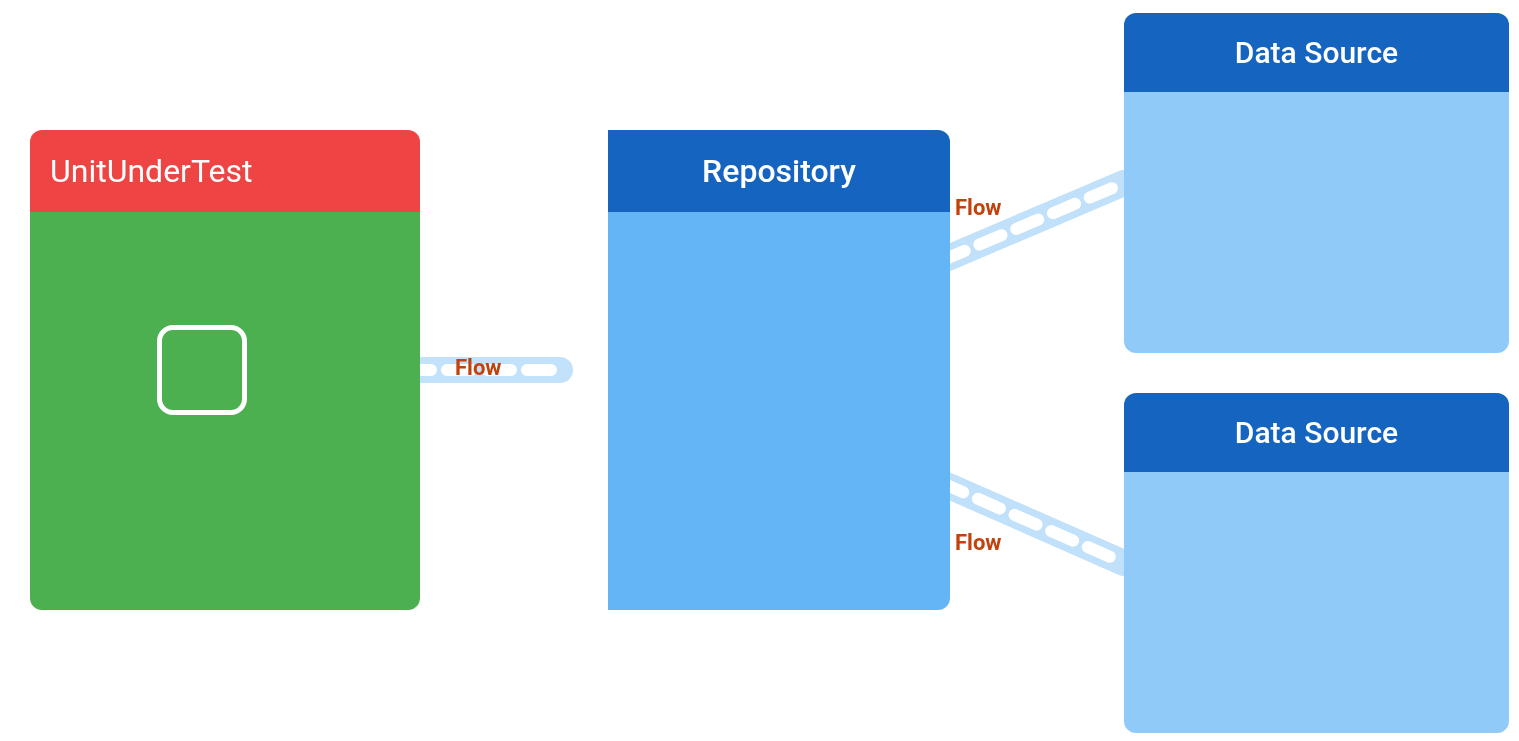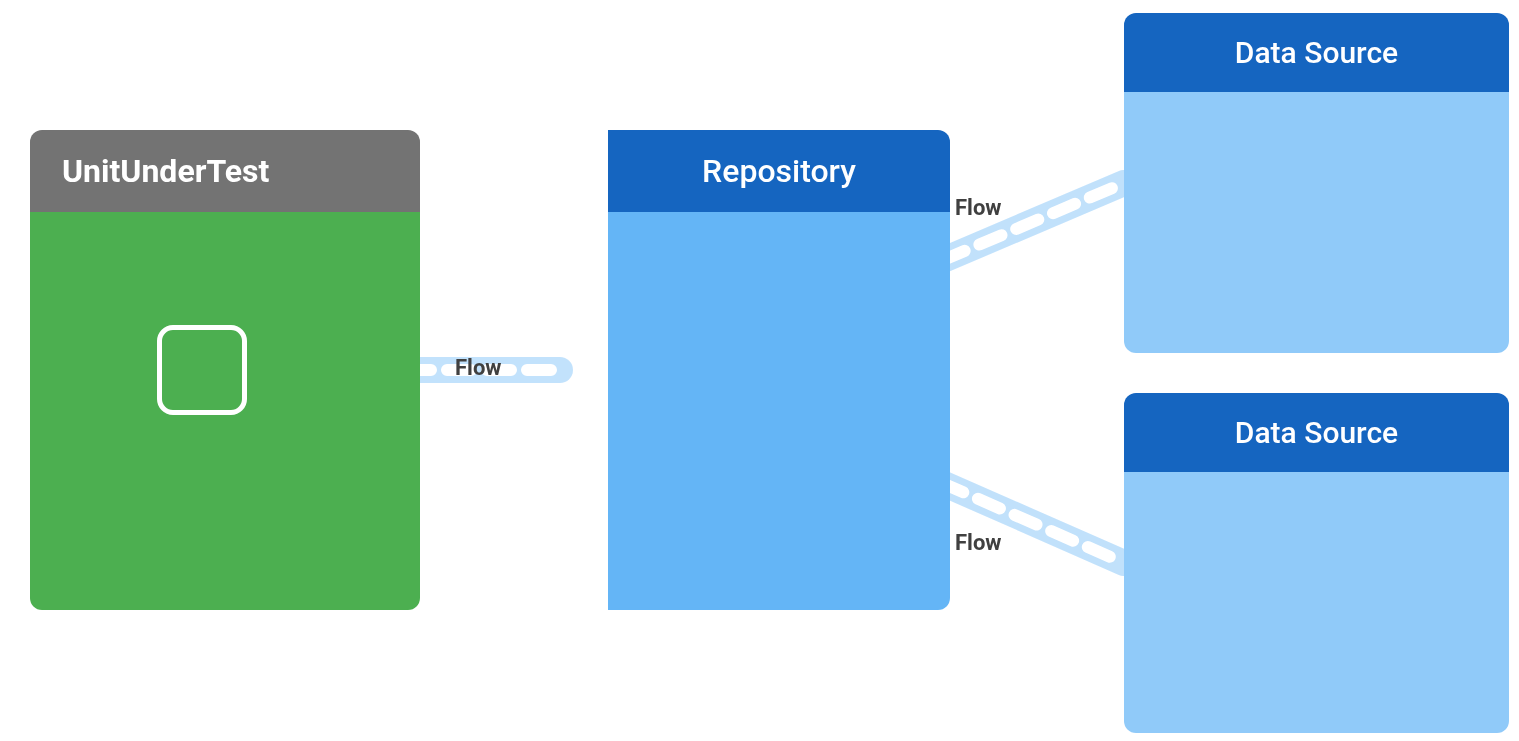--- a/index.html
+++ b/index.html
@@ -35,26 +35,26 @@
       position: absolute;
       left: 30px;
       top: 130px;
       width: 390px;
       height: 480px;
       border-radius: 12px;
       overflow: hidden;
       border: none;
     }
     .unit-box-header {
-      background: #737373;
-      width: 100%;
-      padding: 22px 32px;
+      background: #ef4444;
+      width: 100%;
+      padding: 22px 20px;
       color: white;
       font-size: 32px;
-      font-weight: 700;
+      font-weight: 400;
     }
     .unit-box-body {
       background: #4caf50;
       width: 100%;
       height: calc(100% - 80px);
       display: flex;
       align-items: center;
       justify-content: center;
     }
 
@@ -115,21 +115,21 @@
       width: 100%;
       height: calc(100% - 76px);
       display: flex;
       align-items: center;
       justify-content: center;
     }
 
     
     .flow-label {
       position: absolute;
-      color: #404040;
+      color: #c2410c;
       font-size: 22px;
       font-weight: 700;
     }
     .flow-label-main {
       left: 455px;
       top: 355px;
     }
     .flow-label-top {
       left: 955px;
       top: 195px;

